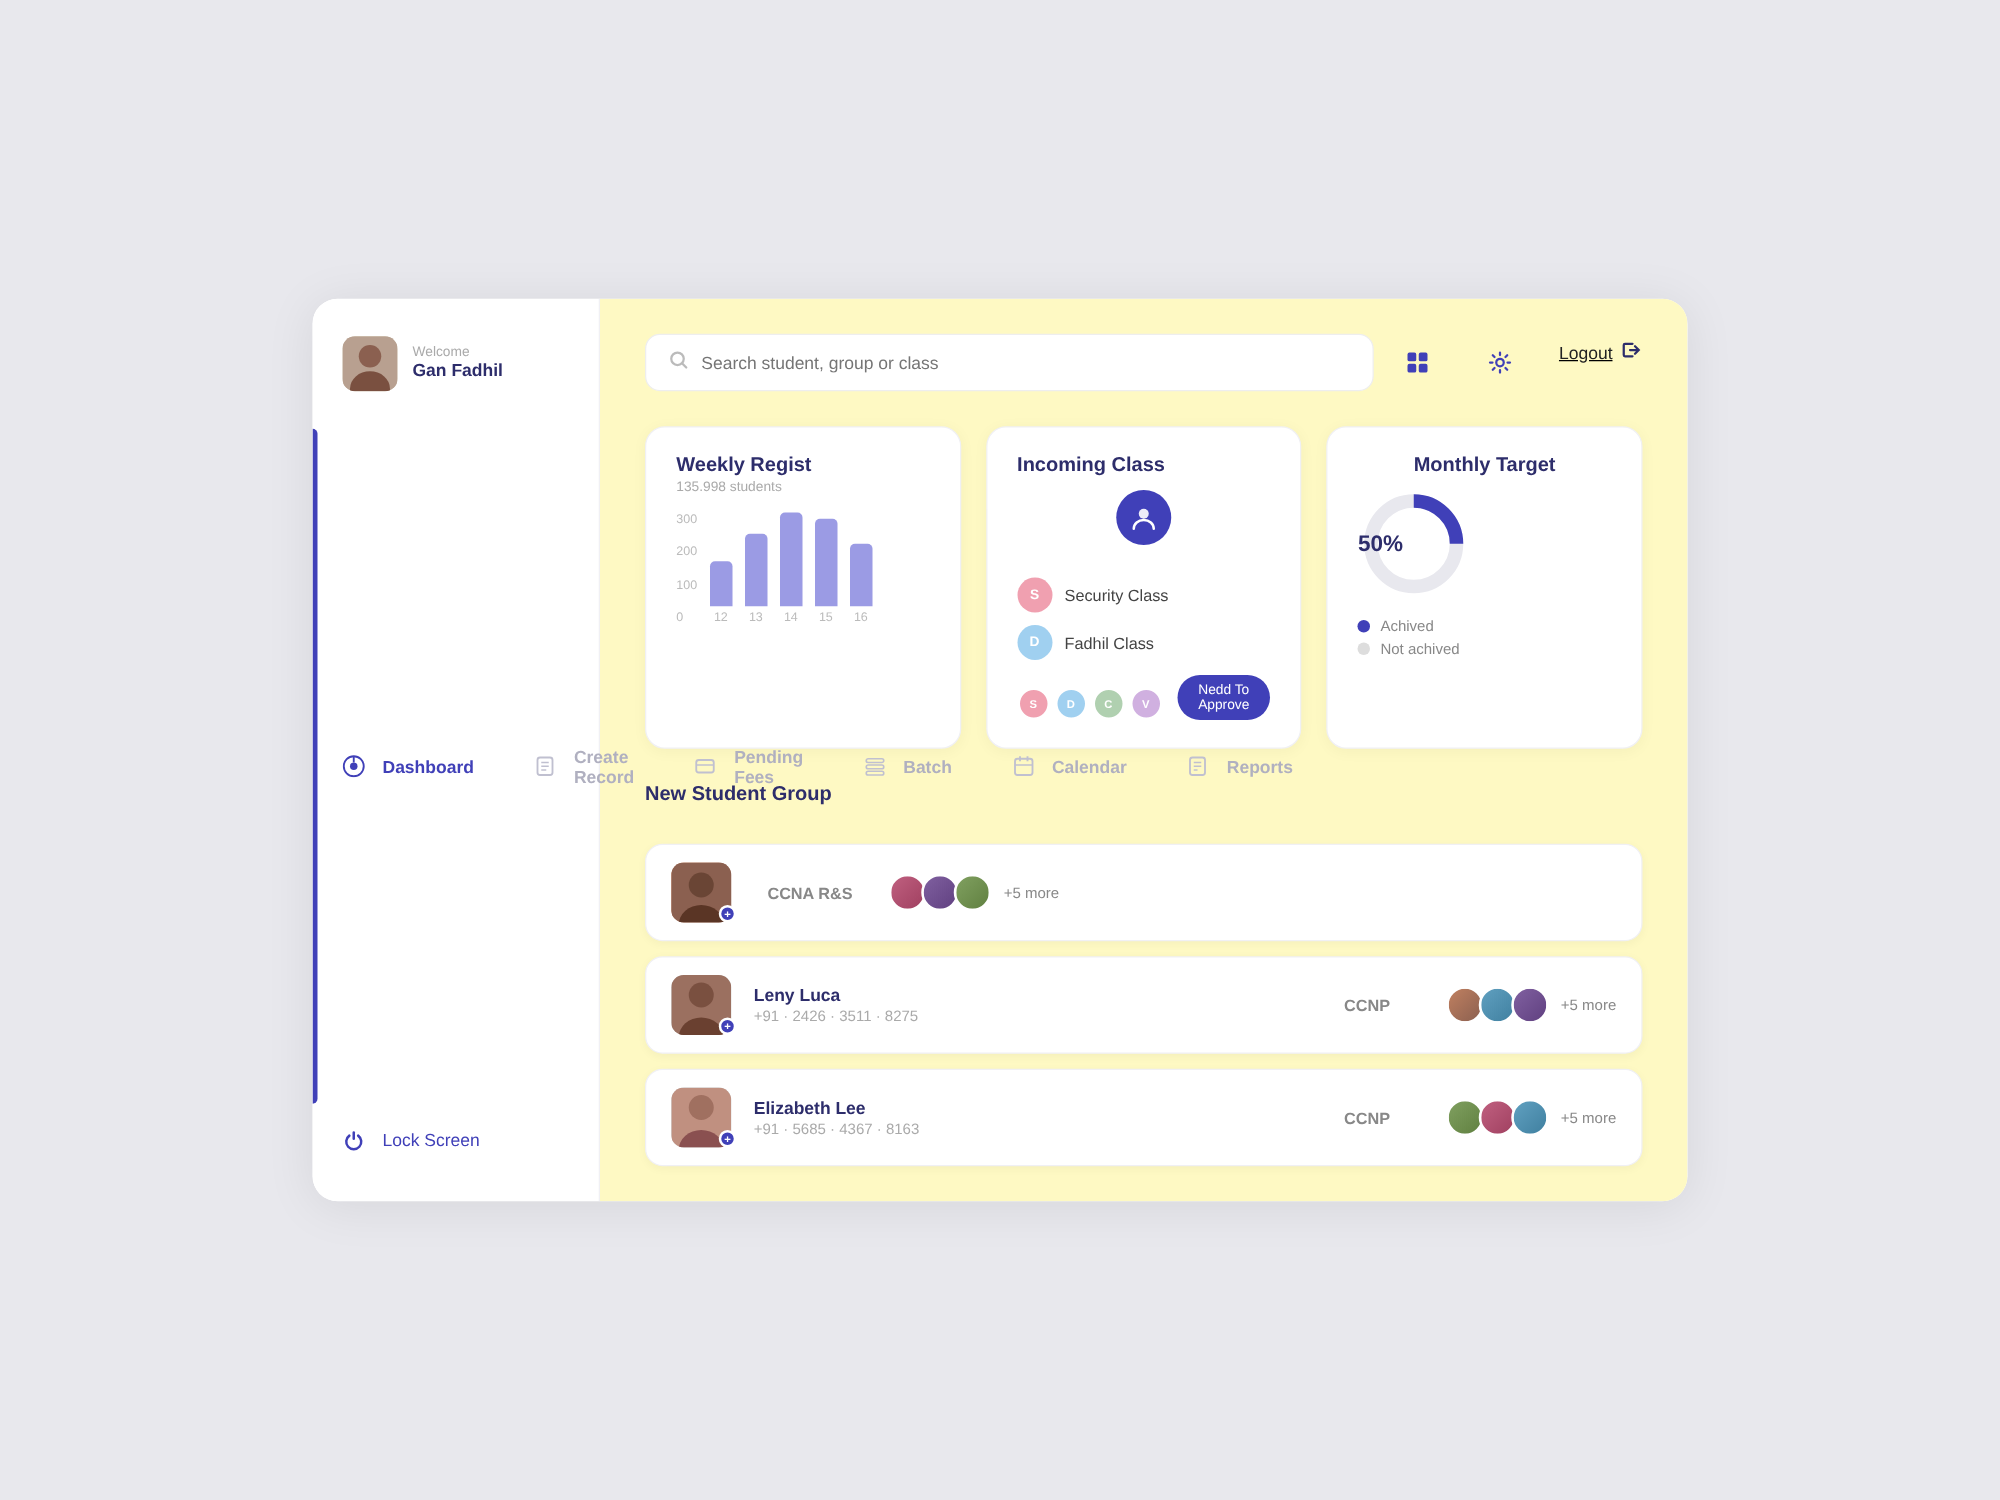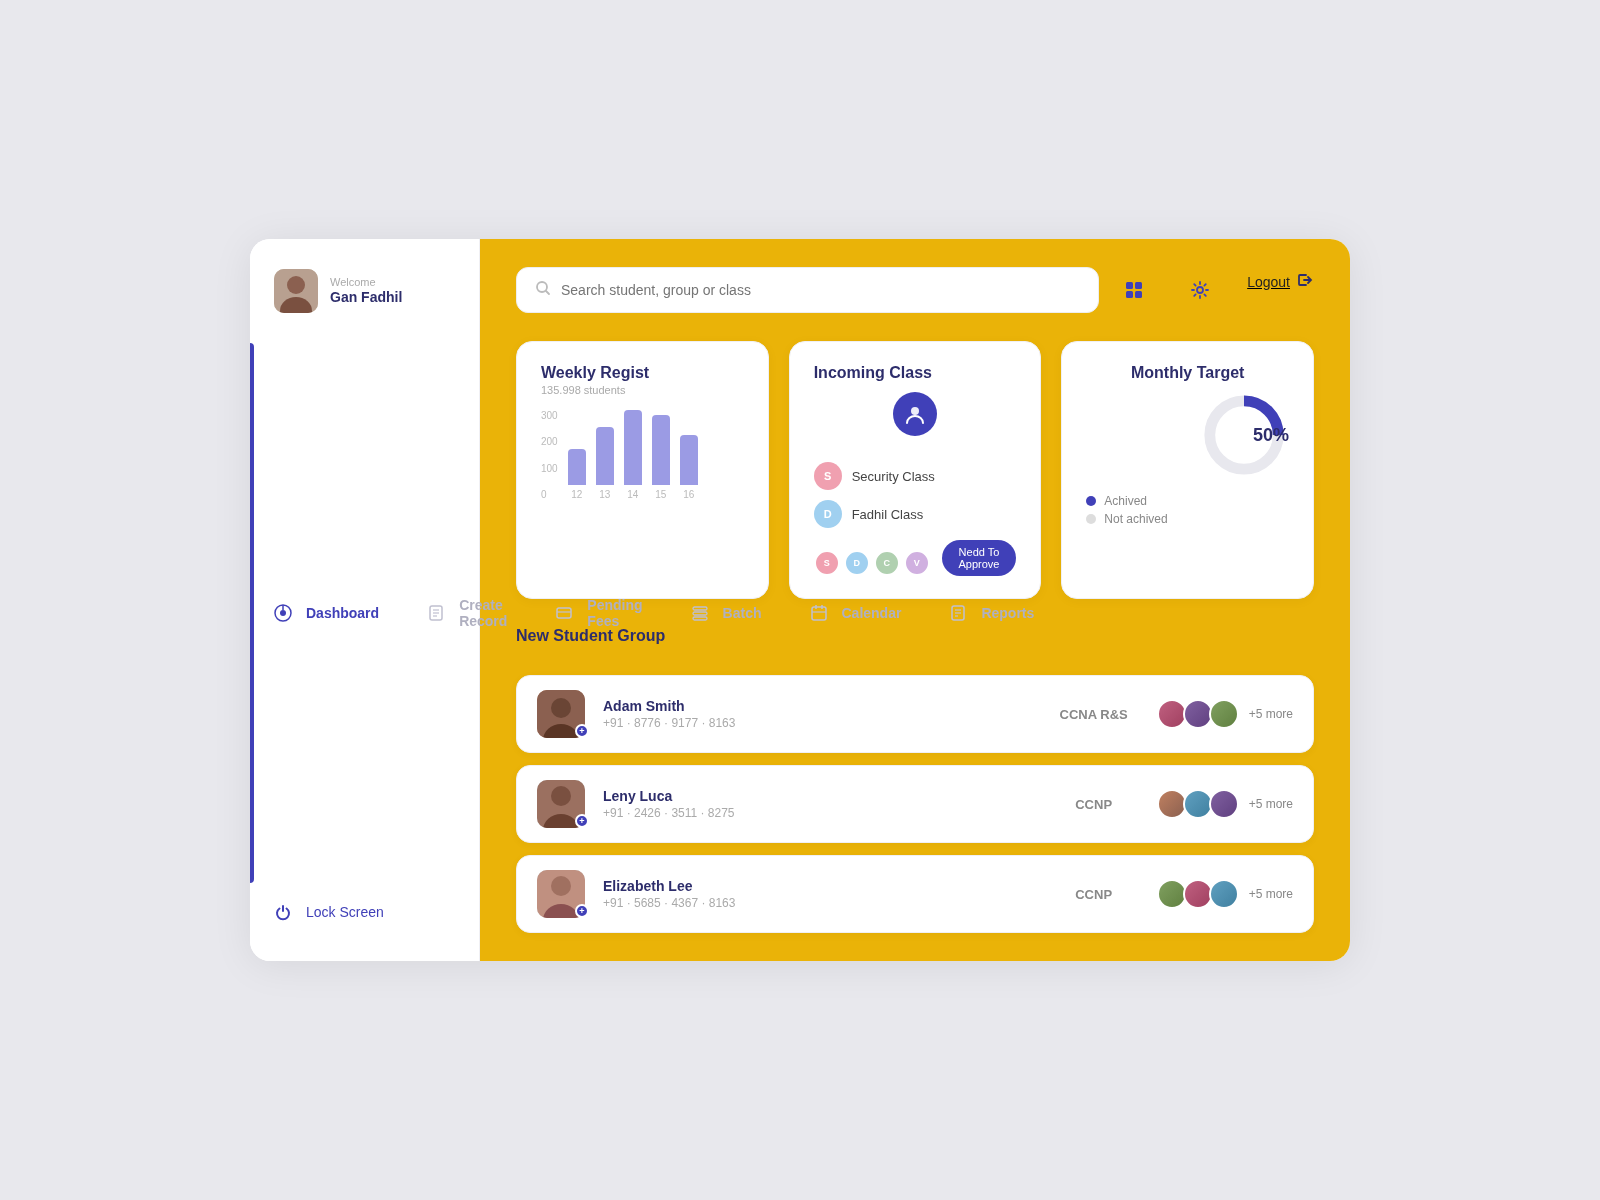--- a/index.html
+++ b/index.html
@@ -105,21 +105,21 @@
       gap: 14px;
       cursor: pointer;
       color: #4040b8;
       font-size: 14px;
       font-weight: 500;
     }
     
     .main {
       flex: 1;
       padding: 28px 36px;
-      background: #eab308;
+      background: #fef9c3;
       overflow-y: auto;
     }
     
     .header {
       display: flex;
       align-items: center;
       gap: 16px;
       margin-bottom: 28px;
     }
     .search-bar {
@@ -285,21 +285,21 @@
       border-radius: 20px;
       padding: 6px 14px;
       font-size: 11px;
       cursor: pointer;
       margin-left: 8px;
     }
     
     .donut-wrap {
       display: flex;
       align-items: center;
-      justify-content: flex-end;
+      justify-content: flex-start;
       margin: 8px 0 14px 0;
       position: relative;
     }
     .donut-svg {
       width: 90px;
       height: 90px;
     }
     .donut-percent {
       position: absolute;
       font-size: 18px;
@@ -660,24 +660,20 @@
           <div class="student-avatar-wrap">
             <div class="student-avatar av1" style="width:48px; height:48px; border-radius:10px; overflow:hidden;">
               <svg viewBox="0 0 48 48" width="48" height="48">
                 <rect width="48" height="48" fill="#8b6050"></rect>
                 <circle cx="24" cy="18" r="10" fill="#6a4535"></circle>
                 <ellipse cx="24" cy="50" rx="18" ry="16" fill="#5a3525"></ellipse>
               </svg>
             </div>
             <div class="online-dot"></div>
           </div>
-          <div class="student-info">
-            <div class="student-name">Adam Smith</div>
-            <div class="student-phone">+91 · 8776 · 9177 · 8163</div>
-          </div>
           <div class="student-course">CCNA R&amp;S</div>
           <div class="student-members">
             <div class="member-avatar av4" style="margin-left:0;"></div>
             <div class="member-avatar av2"></div>
             <div class="member-avatar av5"></div>
             <span class="more-count">+5 more</span>
           </div>
         </div>
 
         <div class="student-card">

